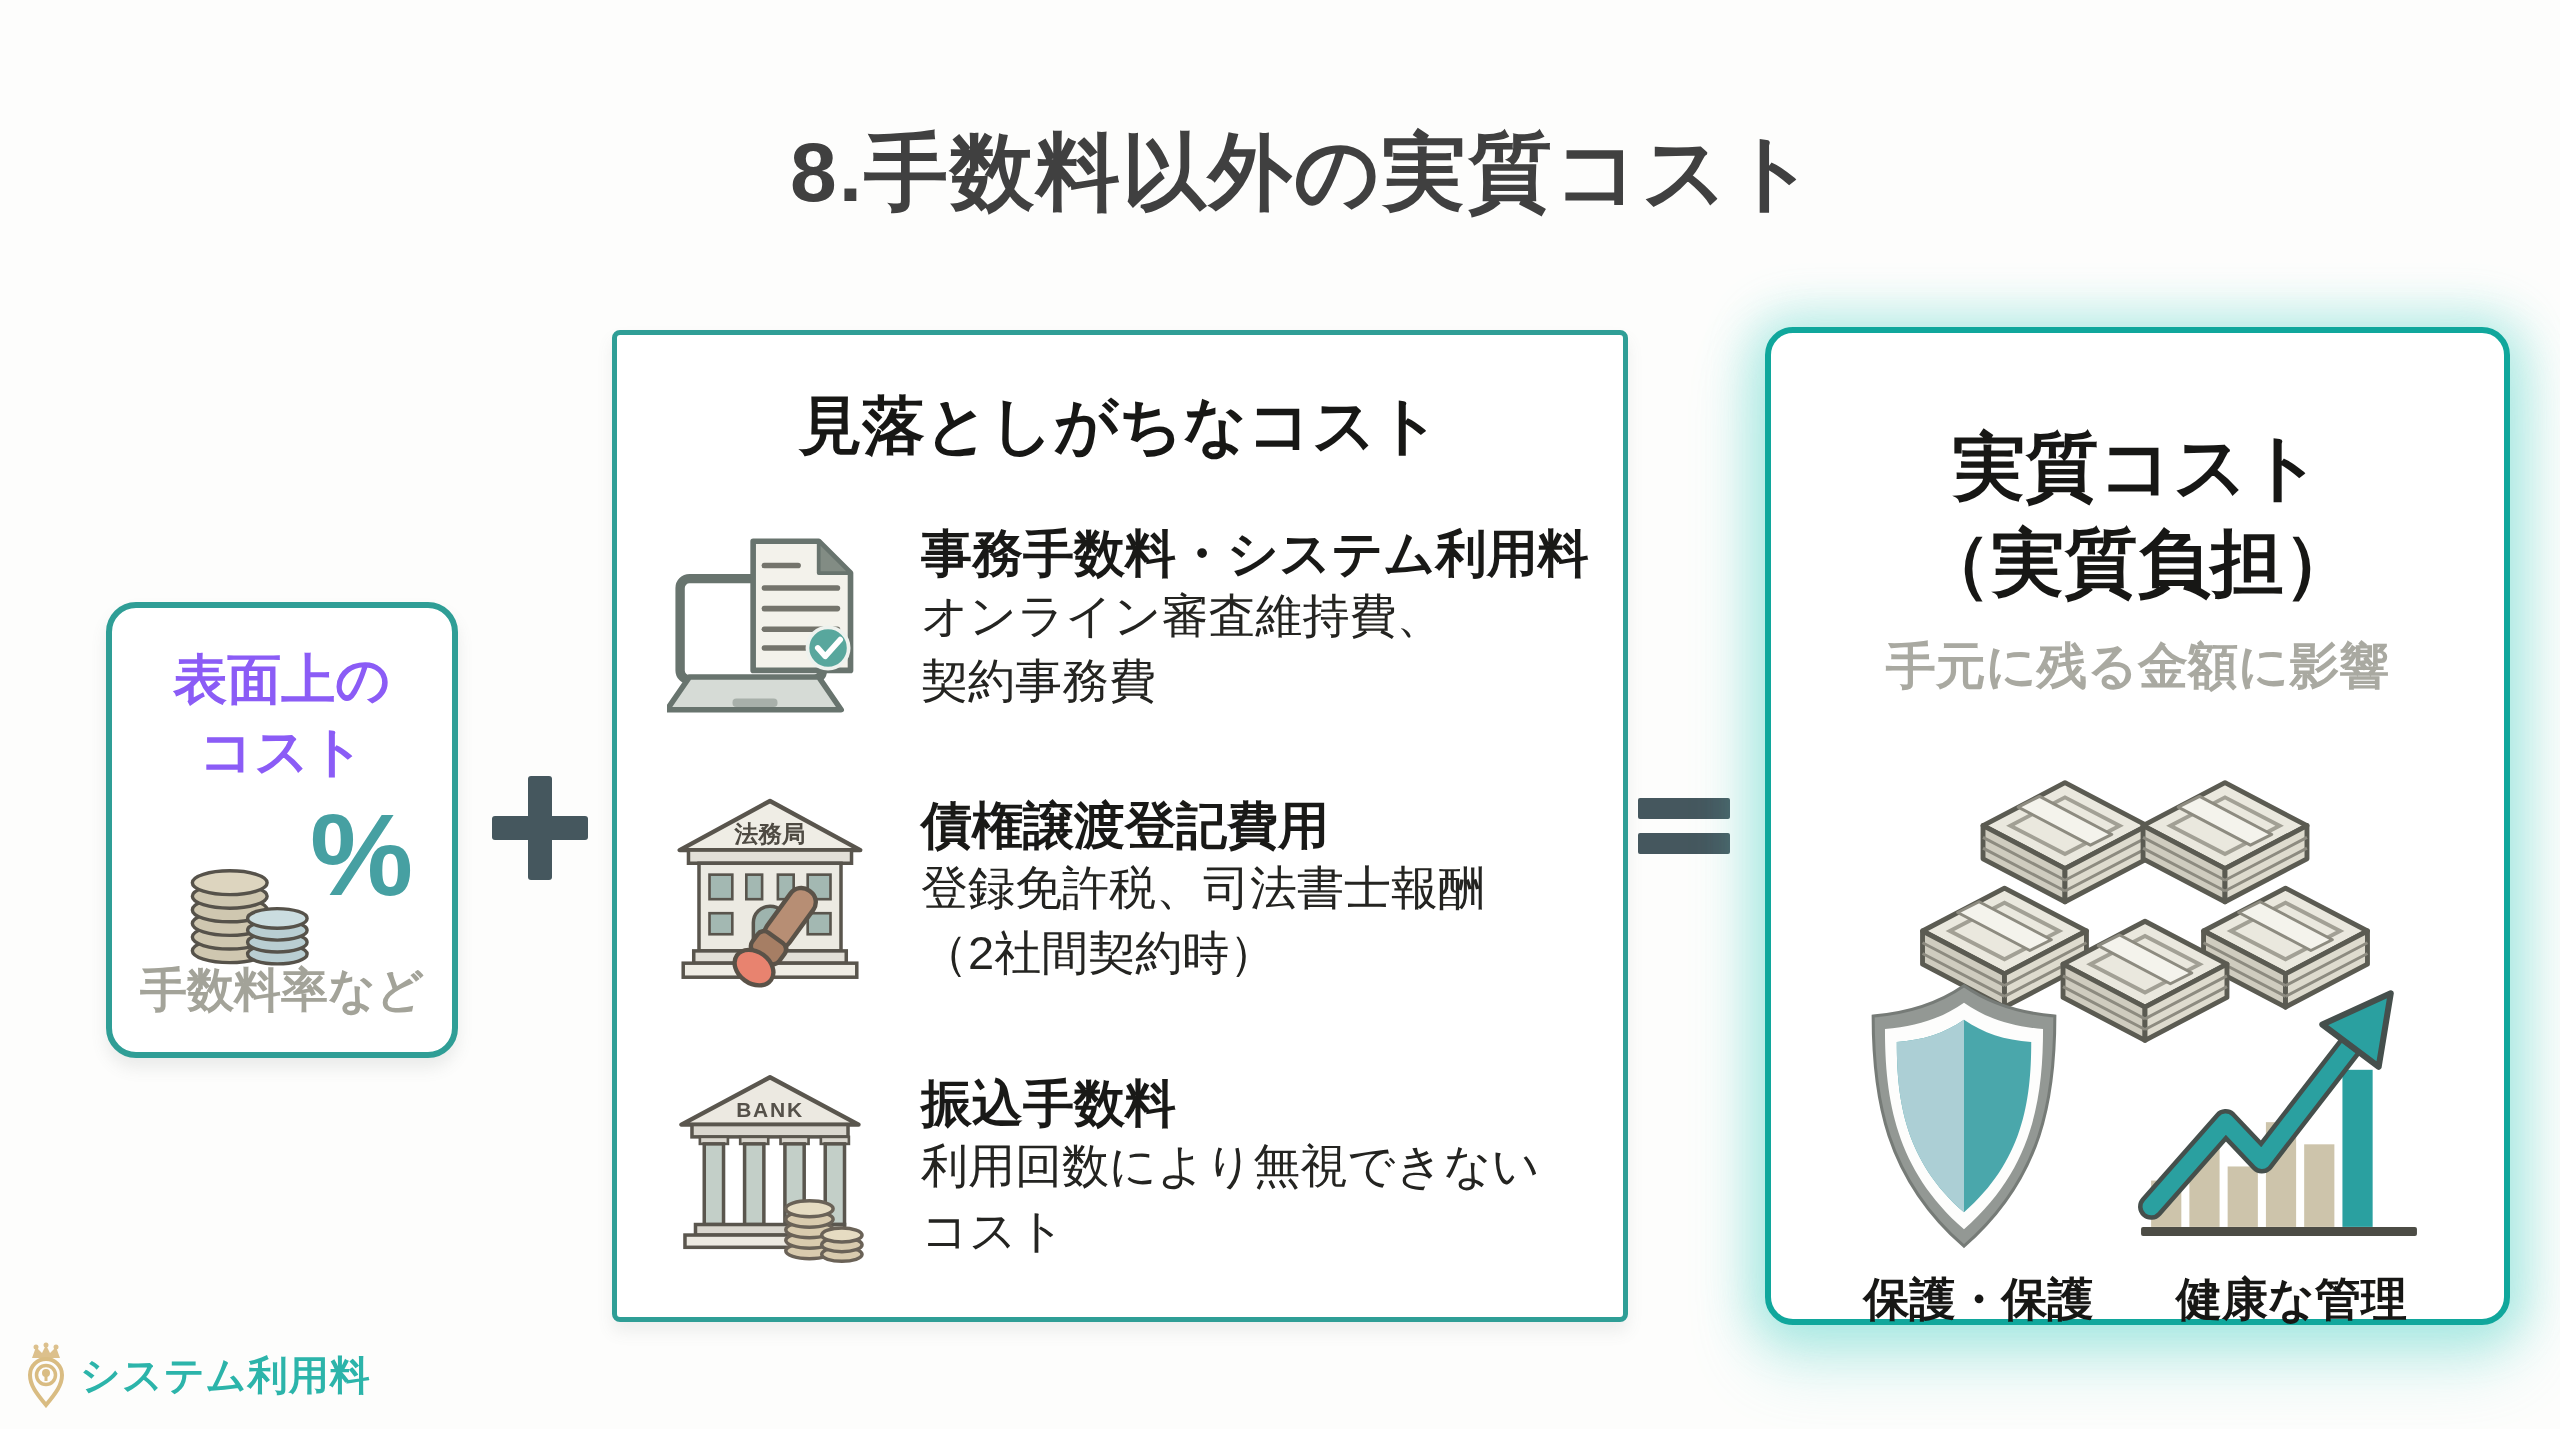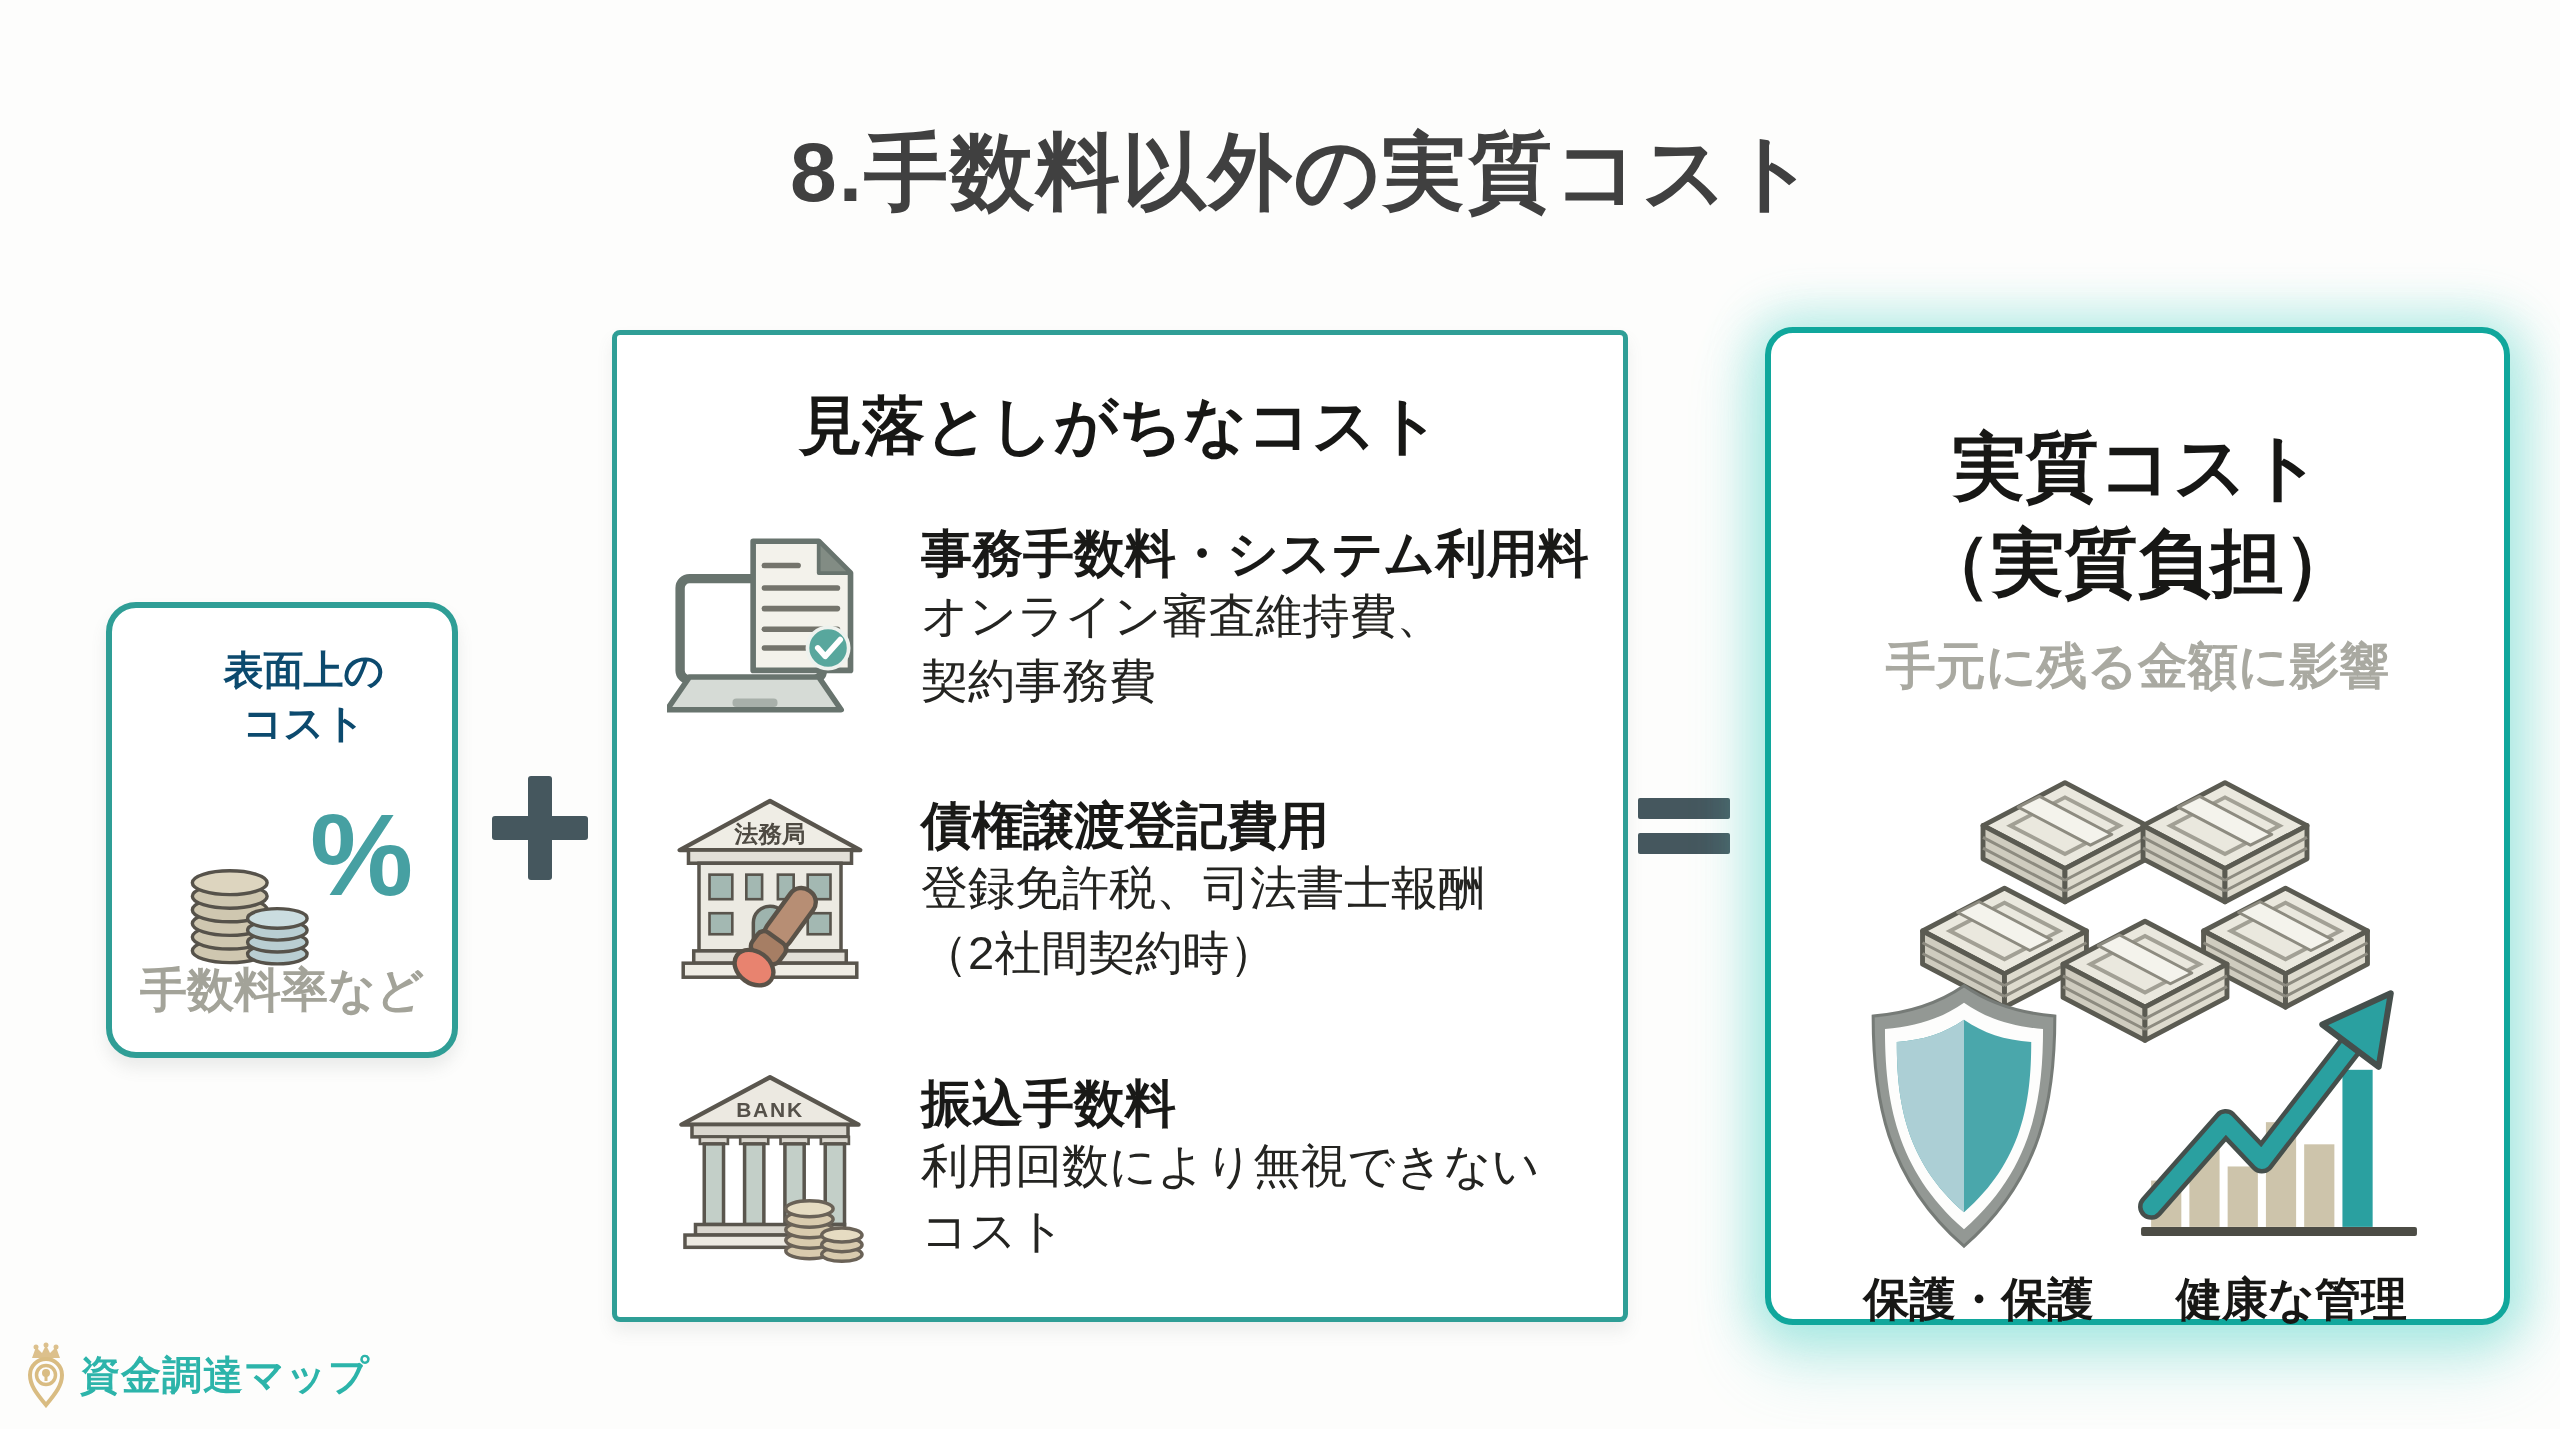--- a/index.html
+++ b/index.html
@@ -17,23 +17,22 @@
   
   .box { position:absolute; background:#ffffff; box-sizing:border-box; }
   
   .surface-box {
     left:106px; top:602px; width:352px; height:456px;
     border:6px solid #2f9e96; border-radius:30px;
     box-shadow:0 10px 16px rgba(100,110,108,.12);
   }
   .surface-title {
     position:absolute; top:36px; left:0; width:100%; text-align:center;
-    font-size:40px; font-weight:800; color:#0c4a6e; line-height:1.33;
+    font-size:54px; font-weight:800; color:#8b5cf6; line-height:1.33;
     white-space:pre-line;
-    margin-left:22px;
   }
   .surface-icon { position:absolute; left:0; top:206px; width:100%; height:160px; }
   .coins-svg { position:absolute; left:66px; top:16px; width:146px; height:136px; }
   .percent {
     position:absolute; left:198px; top:-26px;
     font-size:116px; font-weight:800; color:#46a0a2;
   }
   .surface-caption {
     position:absolute; bottom:30px; left:0; width:100%; text-align:center;
     font-size:47px; font-weight:600; color:#a3a399;
@@ -296,16 +295,16 @@
     <svg class="logo-svg" viewBox="0 0 44 66">
       <path d="M8,16 L12,5 L18,11 L22,3 L26,11 L32,5 L36,16 Z" fill="#dcc08c"></path>
       <circle cx="12" cy="5" r="2.5" fill="#dcc08c"></circle>
       <circle cx="22" cy="3" r="2.5" fill="#dcc08c"></circle>
       <circle cx="32" cy="5" r="2.5" fill="#dcc08c"></circle>
       <path d="M22,63 C12,51 6,43 6,33 a16,16 0 1 1 32,0 c0,10 -6,18 -16,30 Z" fill="none" stroke="#d9bc82" stroke-width="4"></path>
       <circle cx="22" cy="33" r="9.5" fill="none" stroke="#d9bc82" stroke-width="3.5"></circle>
       <circle cx="22" cy="31" r="4" fill="#d9bc82"></circle>
       <rect x="20.5" y="34" width="3" height="5" fill="#d9bc82"></rect>
     </svg>
-    <span class="logo-text">資金調達マップ</span>
+    <span class="logo-text">システム利用料</span>
   </footer>
 
 </div>
 
 </body></html>

